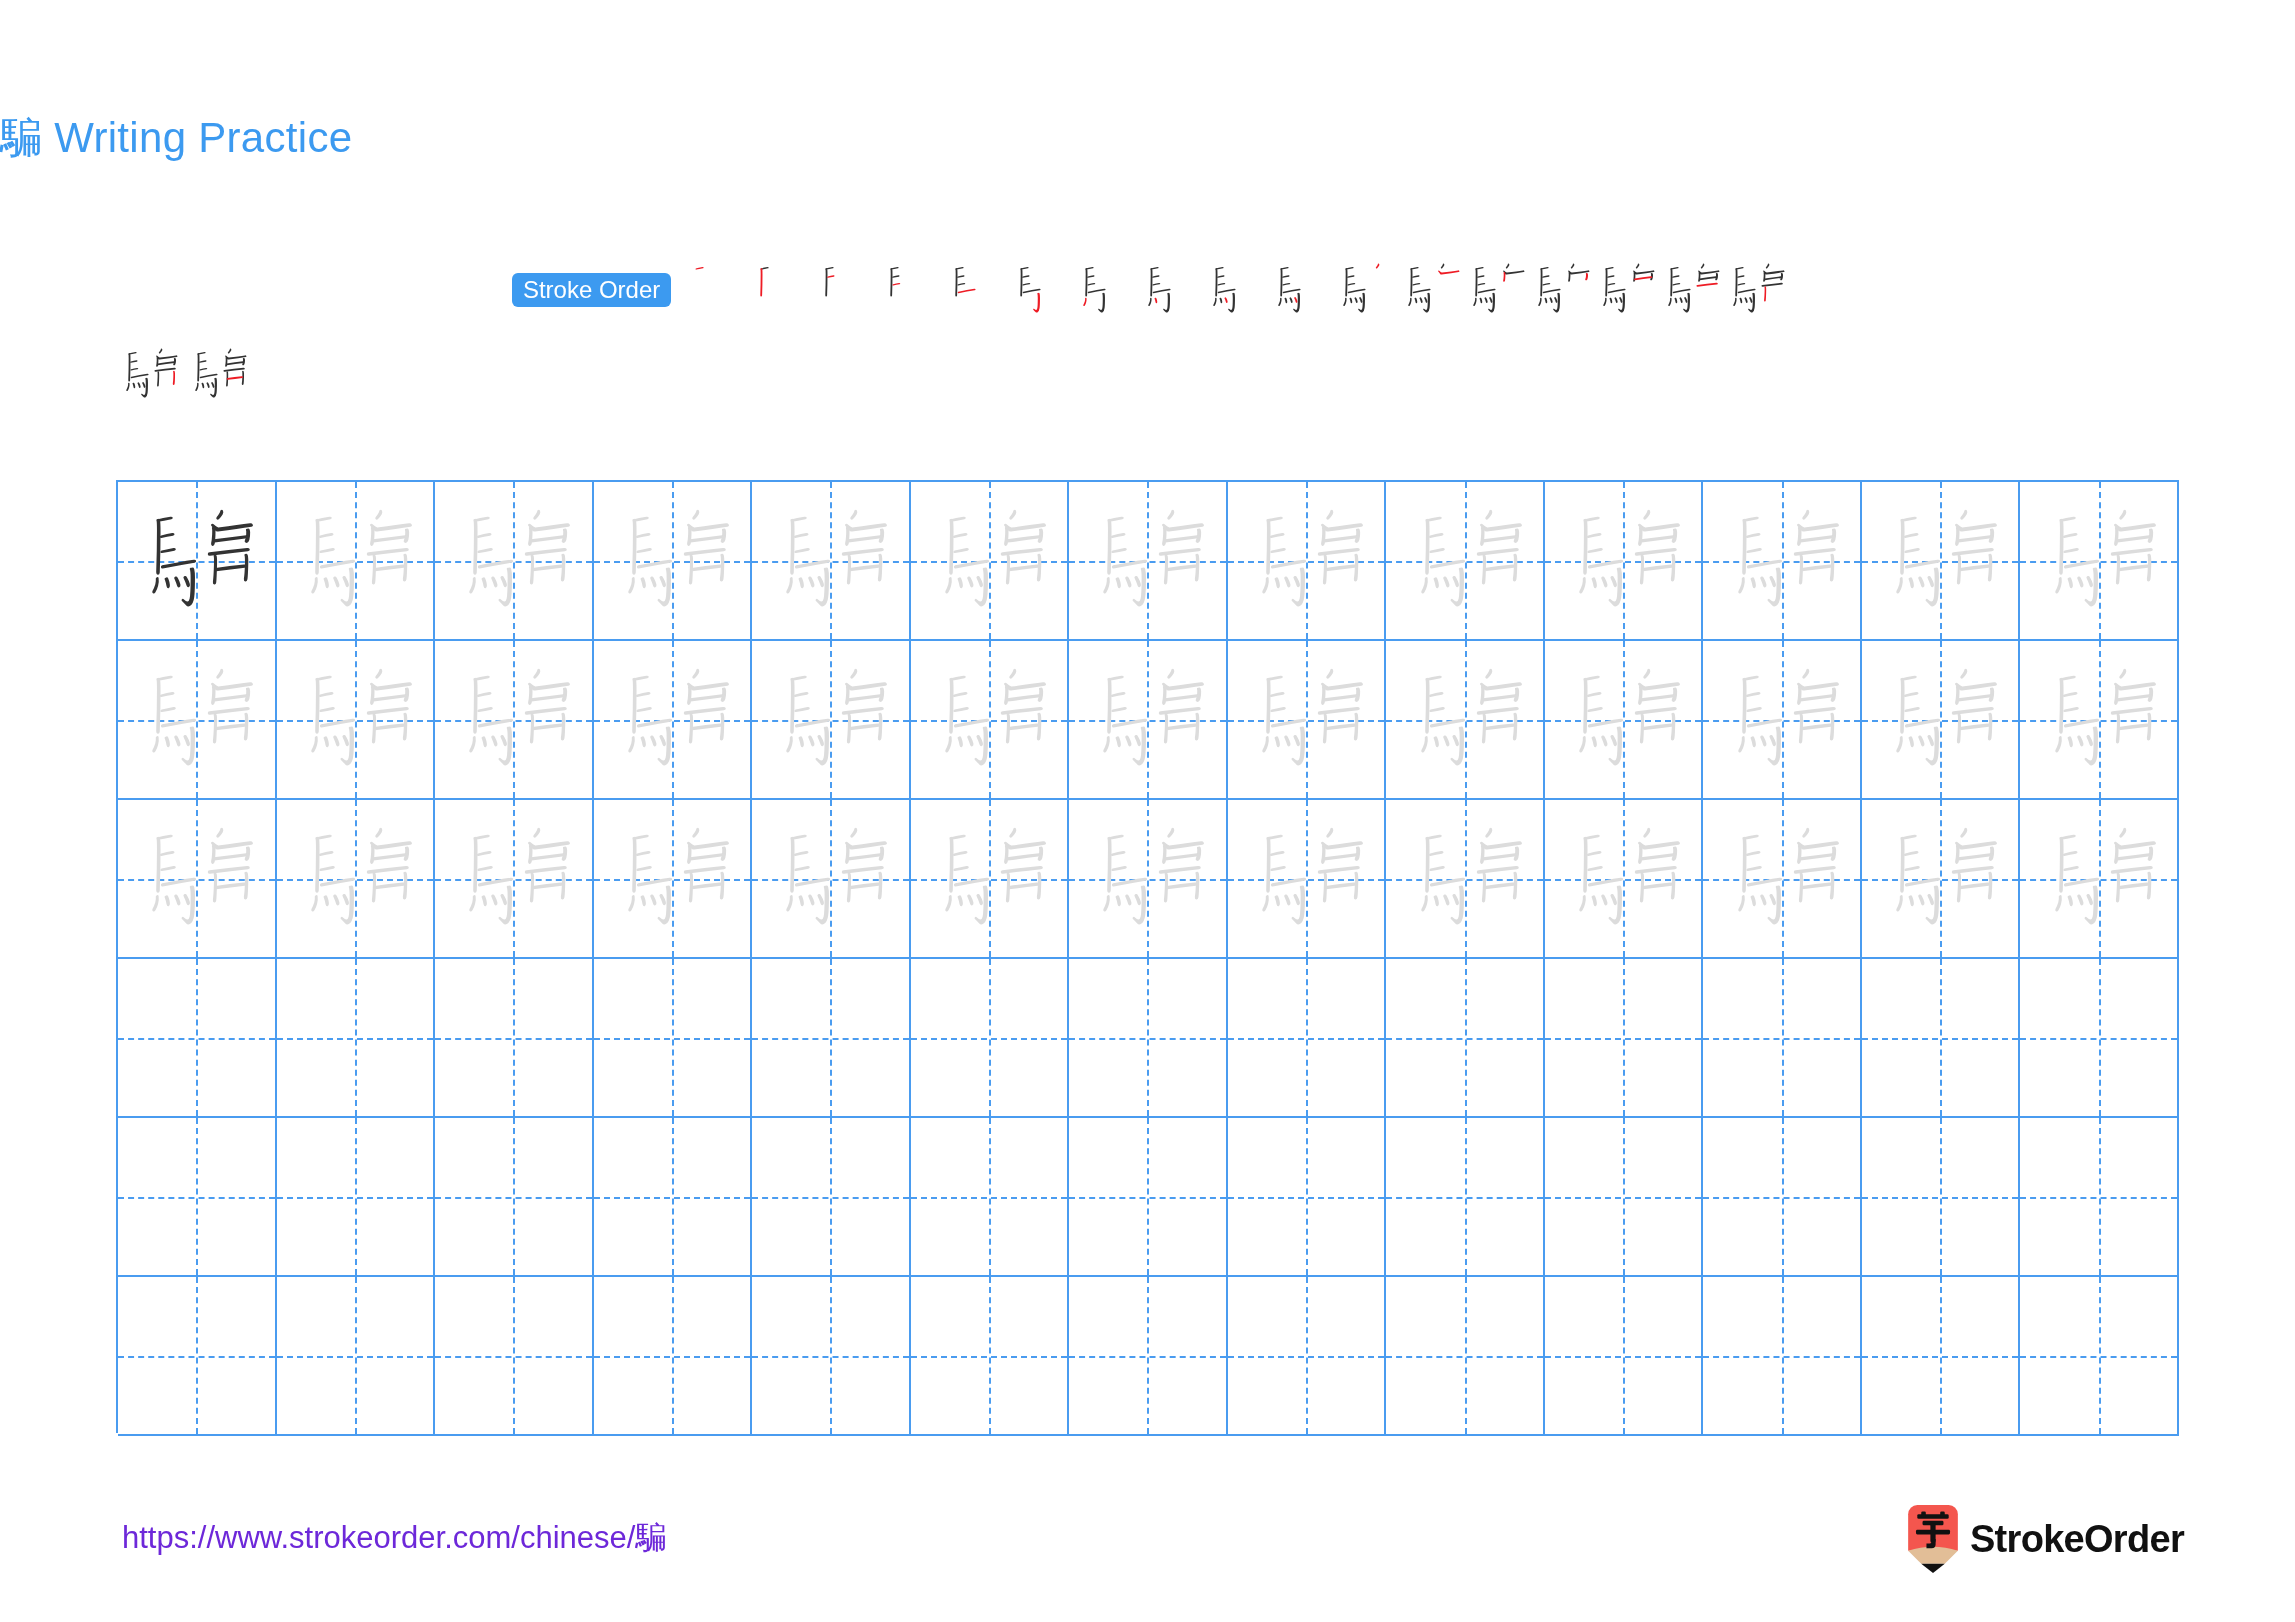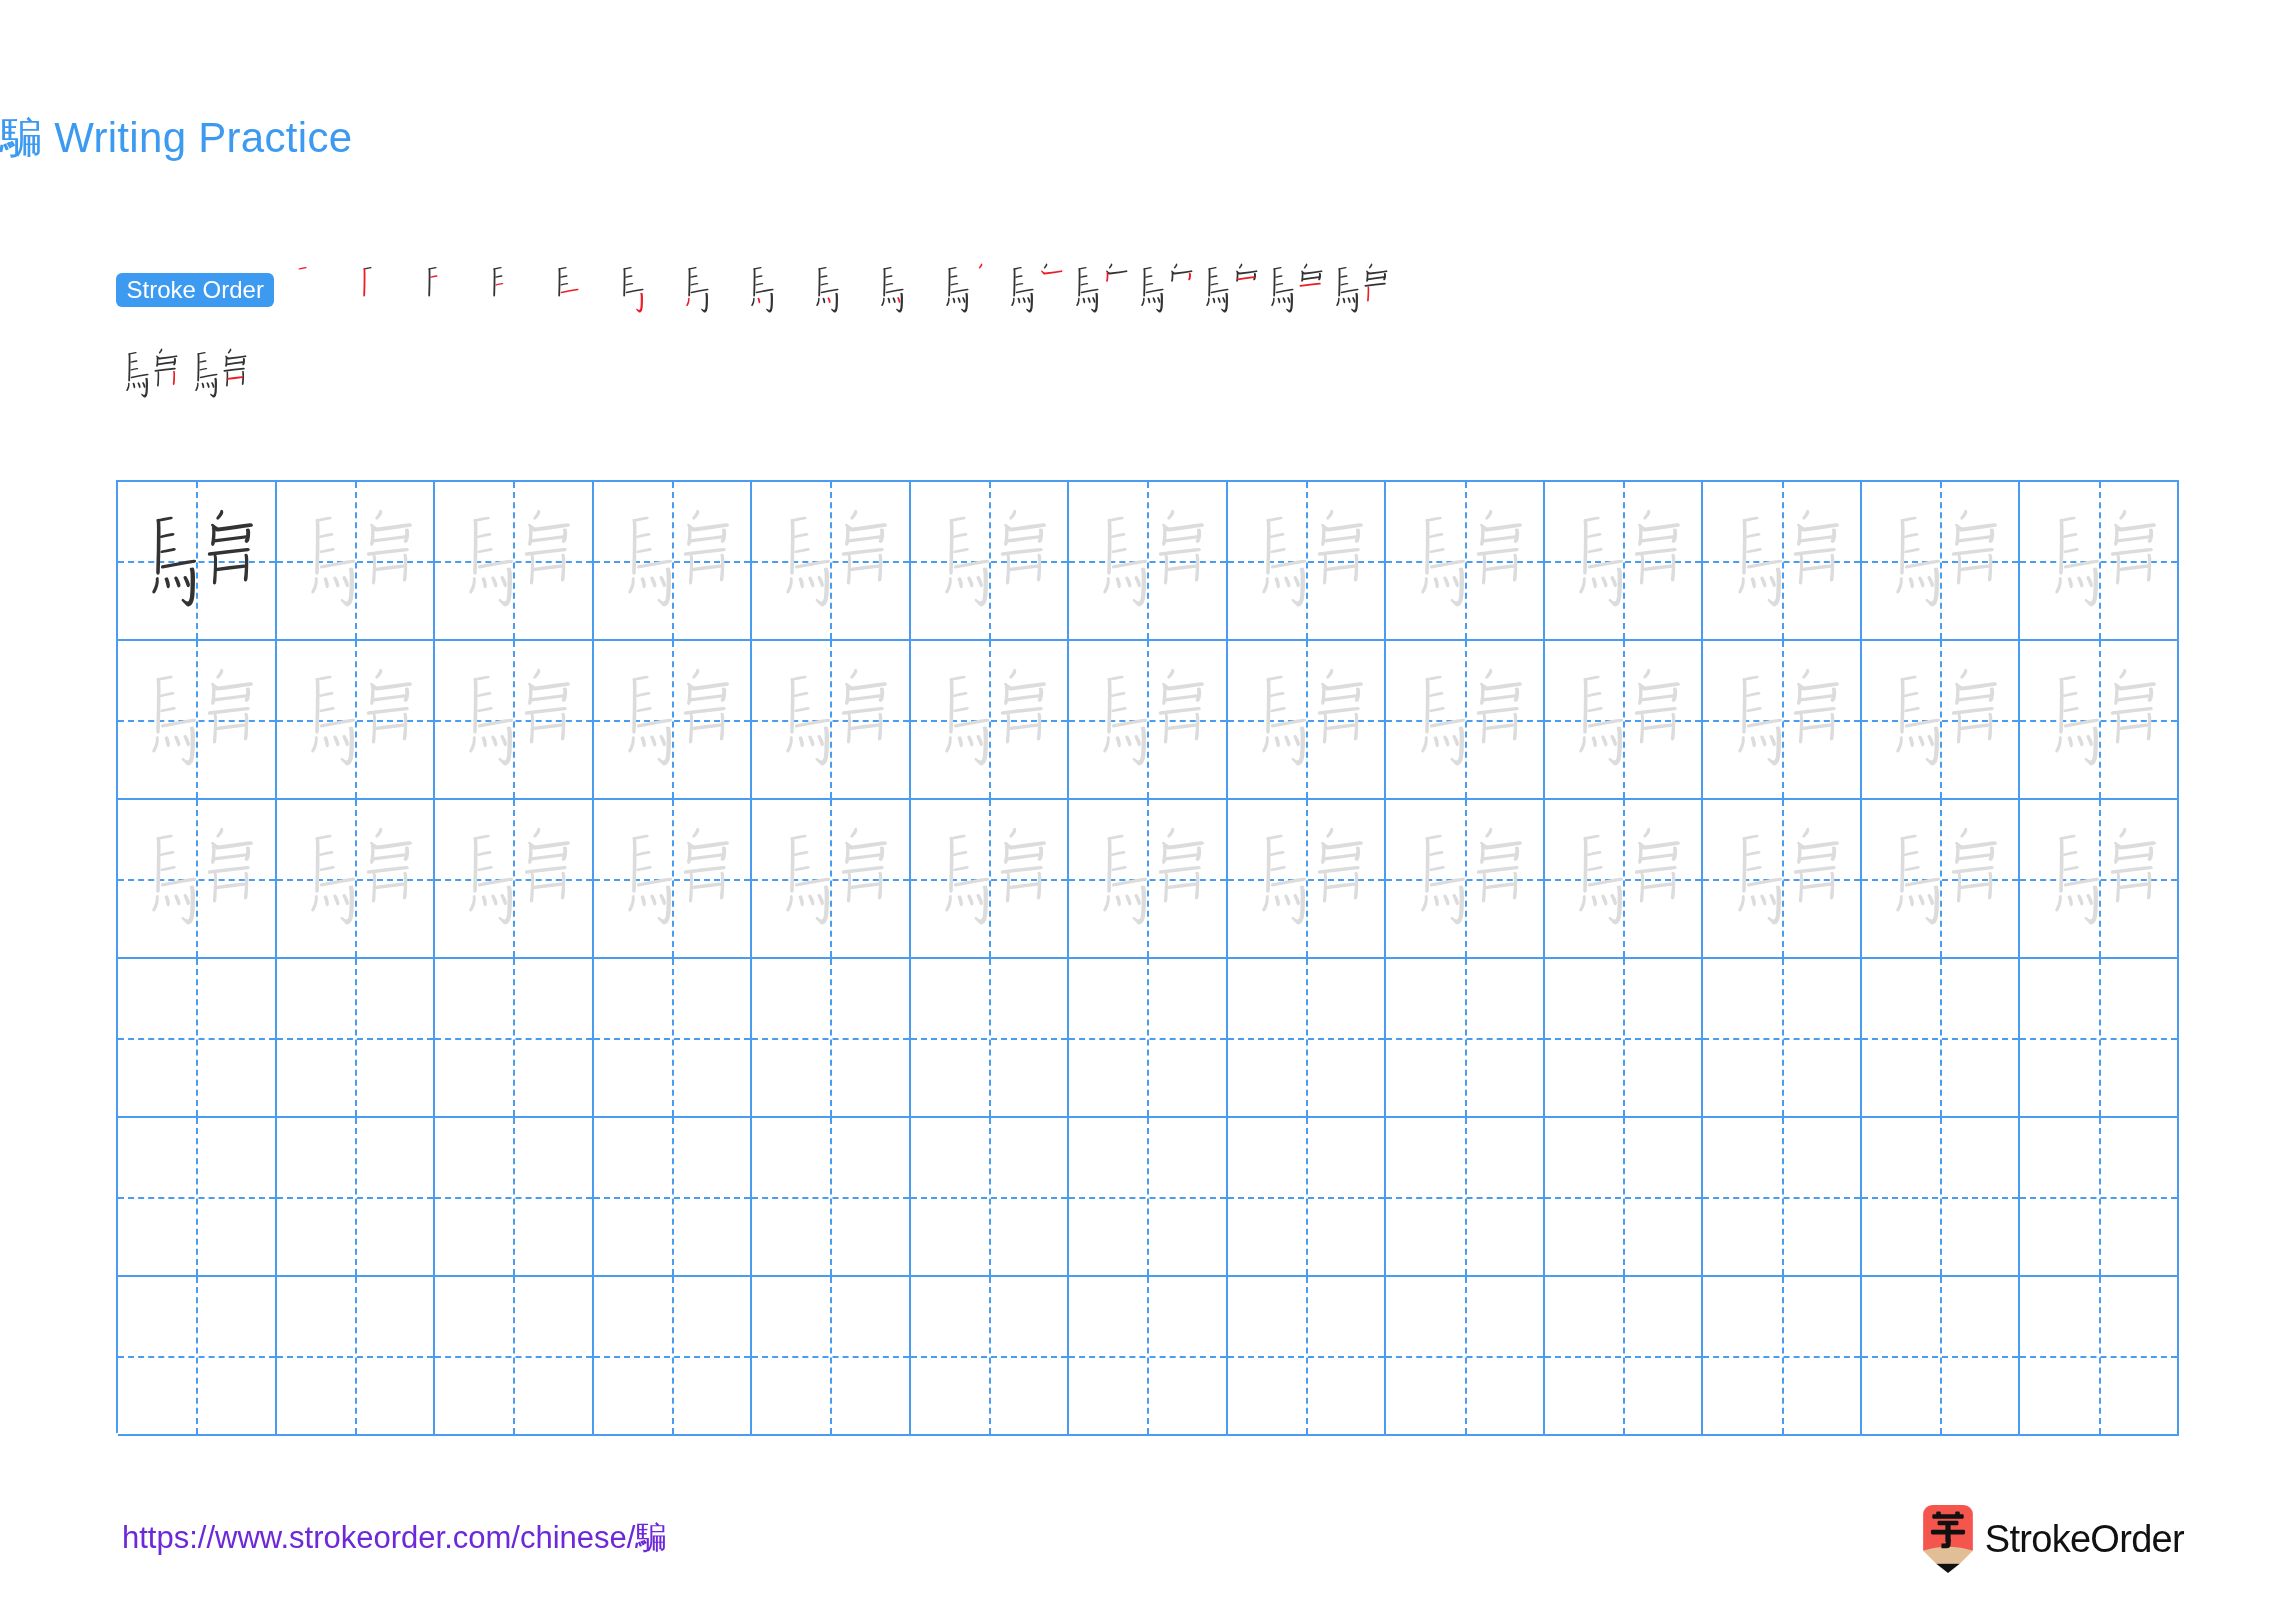--- a/index.html
+++ b/index.html
@@ -15,21 +15,21 @@
     position:absolute;left:0;top:110px;width:2295px;
     text-align:left;
     font-size:42px;font-weight:400;
     color:#3C9AF0;
     letter-spacing:0.3px;
     white-space:nowrap;
   }
 
   
   .stroke-section{position:absolute;left:116px;top:251px;width:2068px;}
-  .so-row{display:flex;align-items:center;height:77px;}
+  .so-row{display:flex;align-items:center;height:77px;justify-content:center;}
   .so-row2{display:flex;align-items:center;height:77px;margin-top:7.9px;}
 
   .so-badge{
     display:inline-flex;align-items:center;justify-content:center;
     background:#3C9AF0;color:#ffffff;
     border-radius:5.9px;
     height:34px;padding:0 10.5px;
     font-size:24px;line-height:1;
     margin-right:11.8px;
     flex:none;
@@ -87,21 +87,21 @@
     position:absolute;left:122px;top:1517px;
     font-size:31px;color:#6d28d9;
     white-space:nowrap;
   }
   .logo{
     position:absolute;right:111px;top:1505px;
     display:flex;align-items:center;gap:11.8px;
   }
   .logo-mark{width:50px;height:68px;display:block;flex:none;}
   .logo-text{
-    font-size:38px;font-weight:normal;color:#111111;
+    font-size:38px;font-weight:bold;color:#111111;
     letter-spacing:-0.7px;white-space:nowrap;
   }
 </style>
 </head>
 <body>
 
 <div class="title">騙 Writing Practice</div>
 
 <div class="stroke-section">
   <div class="so-row">

